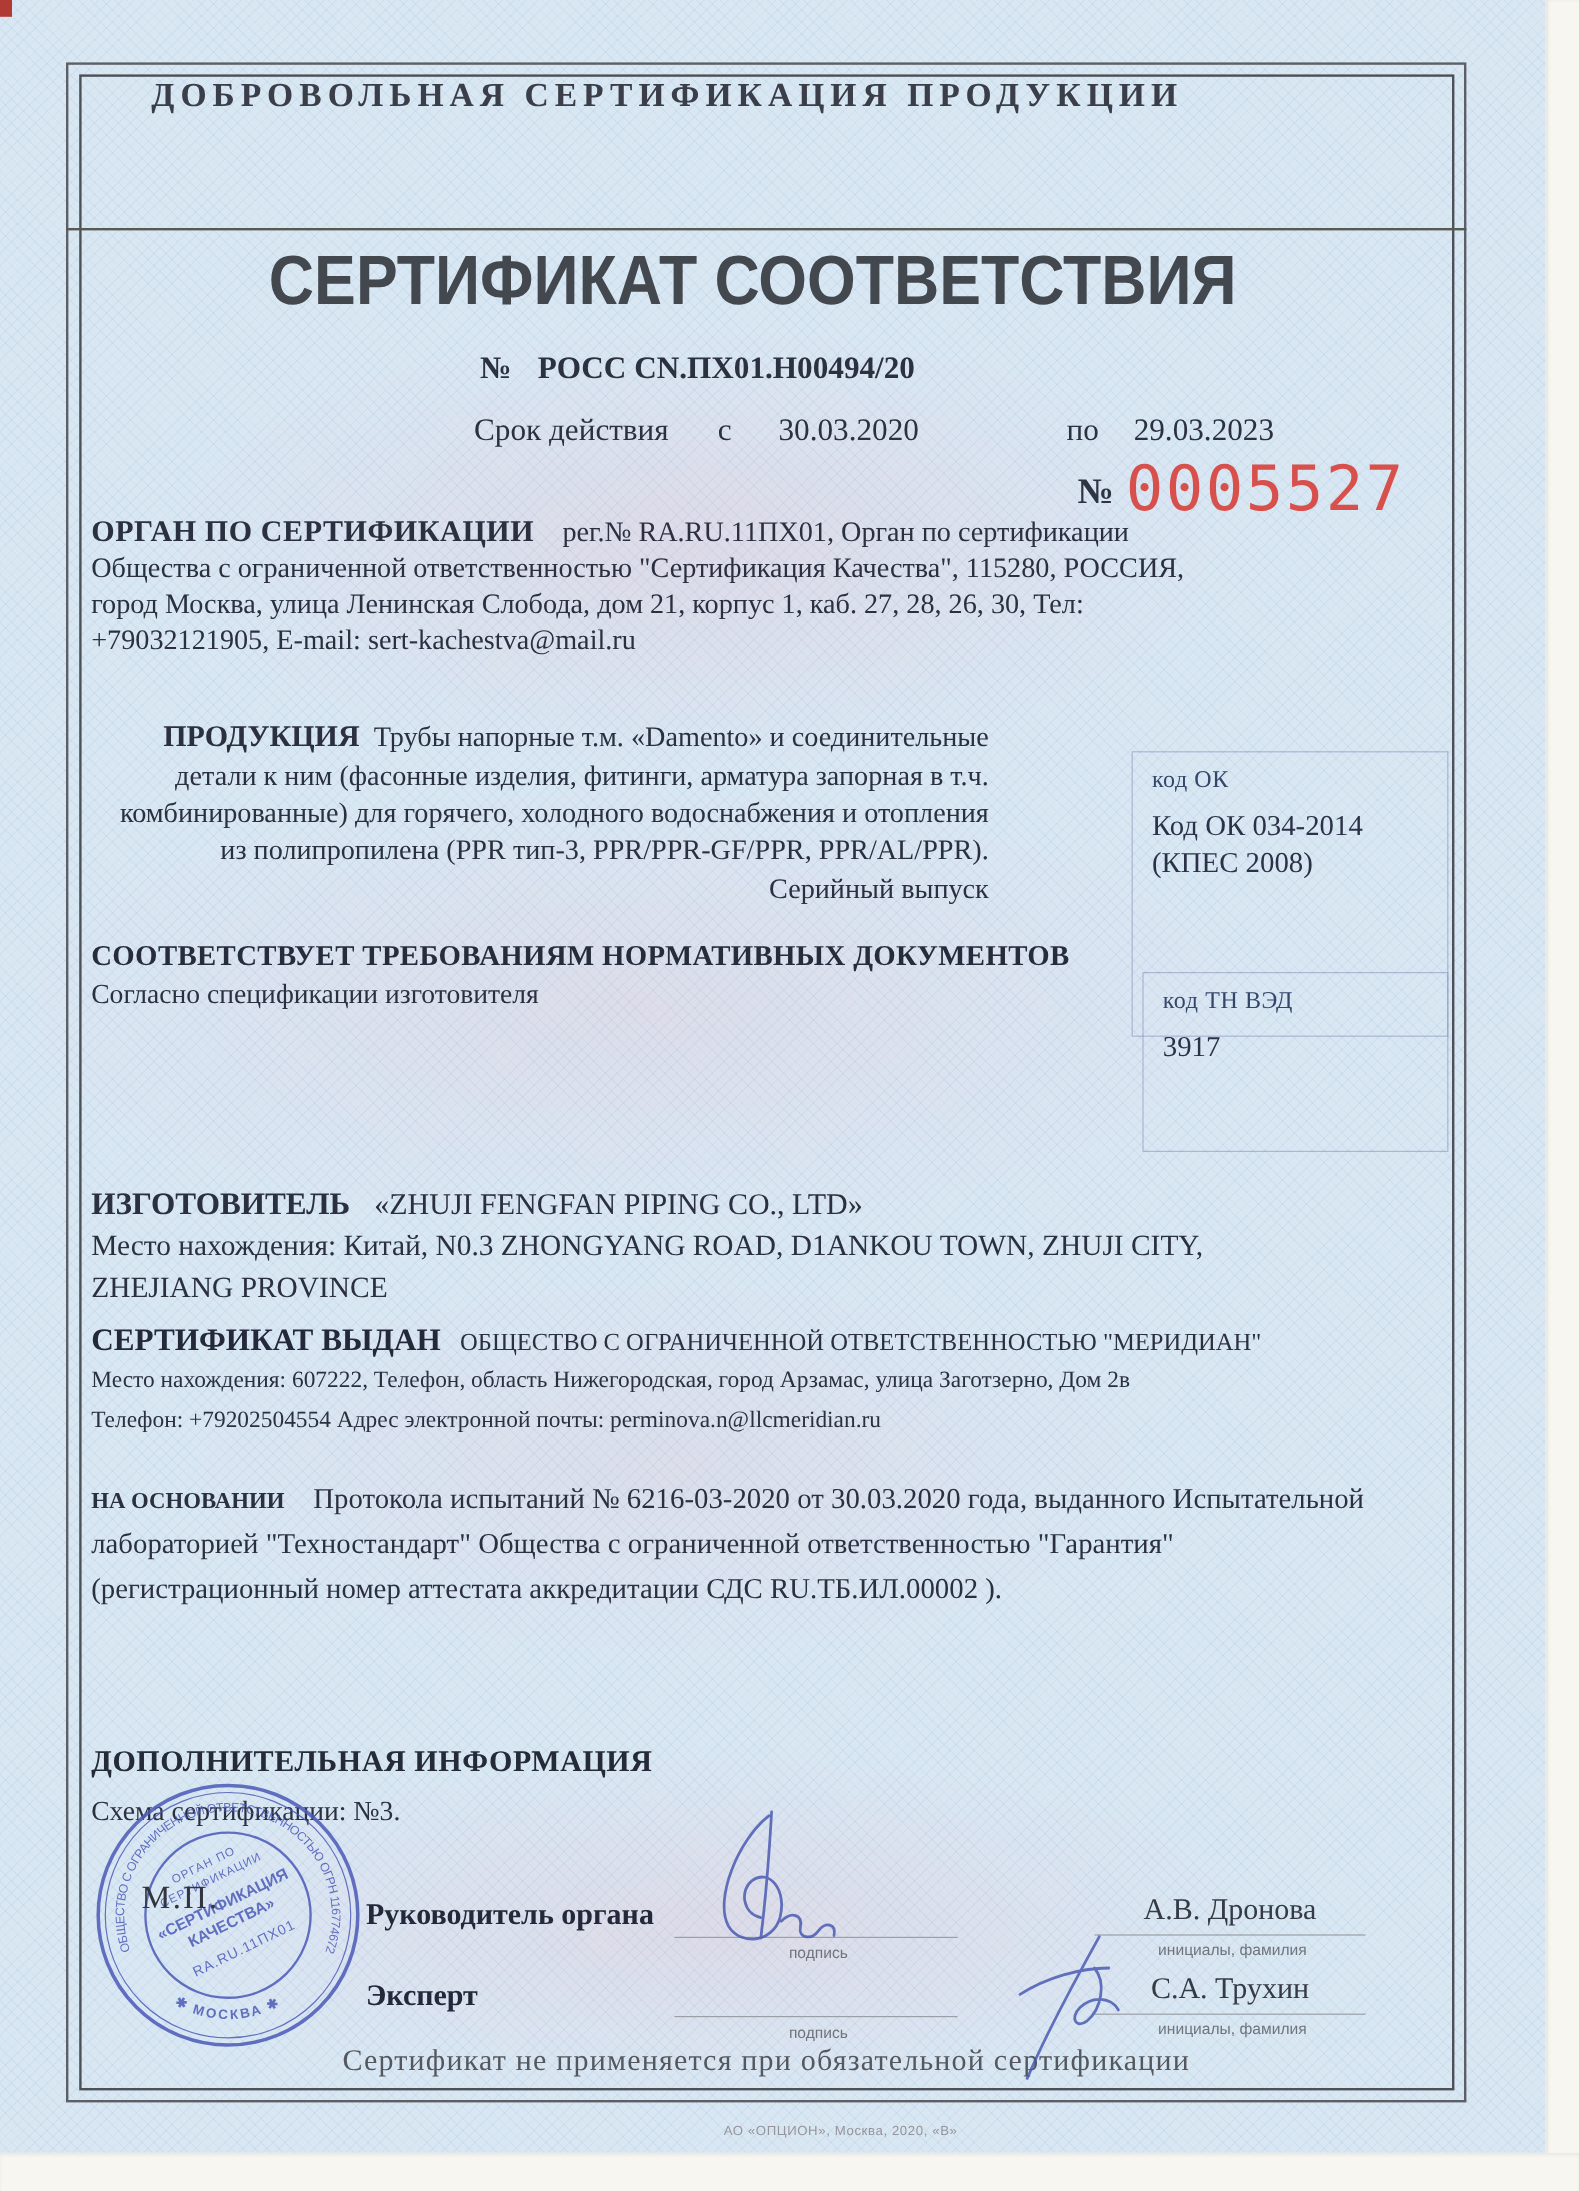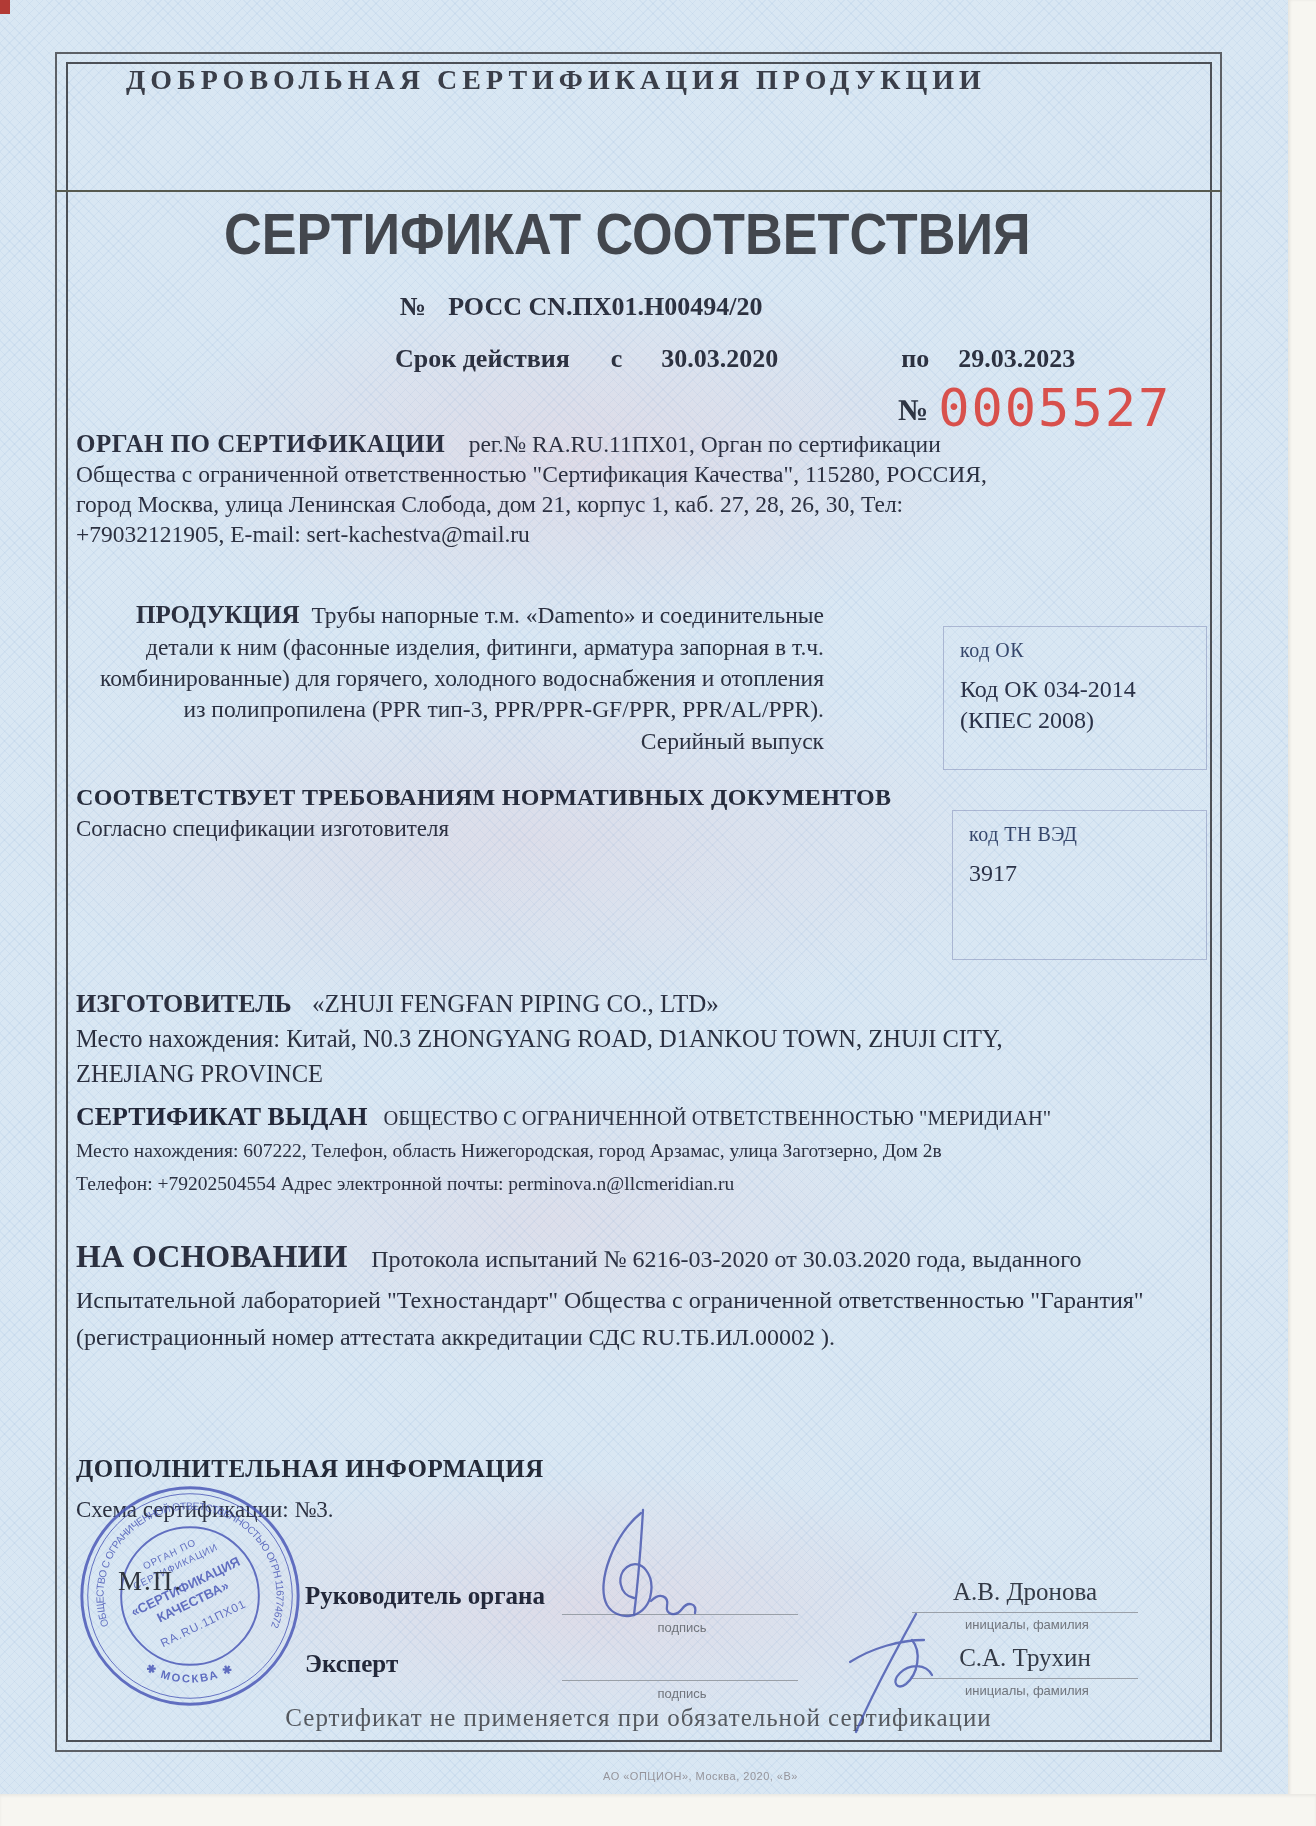--- a/index.html
+++ b/index.html
@@ -23,51 +23,51 @@
     left:67px;top:64px;width:1143px;text-align:center;padding-right:165px;box-sizing:border-box;
     font-weight:bold;font-size:28px;letter-spacing:5px;color:#3a3e49;
   }
   .main-title{
     left:67px;top:200px;width:1143px;text-align:center;padding-right:25px;box-sizing:border-box;
     font-family:"Liberation Sans","DejaVu Sans",sans-serif;font-weight:bold;font-size:58px;color:#43474e;
     transform:scaleX(.90);transform-origin:50% 50%;letter-spacing:0px;white-space:nowrap;
   }
   .no-line{left:400px;top:292px;font-weight:bold;font-size:26px;color:#2c3140;white-space:nowrap;}
   .no-line .gap{display:inline-block;width:22px;}
-  .srok{left:395px;top:344px;font-weight:bold;font-size:26px;color:#2c3140;white-space:nowrap;}
+  .srok{left:395px;top:344px;font-weight:normal;font-size:26px;color:#2c3140;white-space:nowrap;}
   .srok span{display:inline-block;}
   .blank-no{left:898px;top:378px;white-space:nowrap;}
   .blank-no .nsign{font-weight:bold;font-size:30px;color:#2d3444;vertical-align:6px;}
   .blank-no .digits{
     font-family:"DejaVu Sans Mono",monospace;font-size:52px;letter-spacing:2px;
     color:#d8504c;margin-left:10px;
   }
   .para{color:#2b3040;}
   .para .lbl{font-weight:bold;}
   .sec-organ{left:76px;top:428px;width:968px;font-size:23.5px;line-height:1.27;}
   .sec-organ .lbl{font-size:25px;letter-spacing:.5px;}
   .sec-prod{left:76px;top:598px;width:748px;font-size:23.5px;line-height:1.34;text-align:right;}
   .sec-prod .lbl{font-size:25px;}
   .code-box{border:1px solid rgba(126,136,180,.5);box-sizing:border-box;padding:12px 16px;}
-  .box-ok{left:943px;top:626px;width:264px;height:144px;}
+  .box-ok{left:943px;top:626px;width:264px;height:238px;}
   .box-tn{left:952px;top:810px;width:255px;height:150px;}
   .code-box .code-lbl{font-size:20px;color:#35466b;letter-spacing:.5px;}
   .code-box .code-val{font-size:24px;color:#2b3248;margin-top:12px;line-height:1.3;}
   .sec-conf{left:76px;top:784px;width:860px;}
   .sec-conf .lbl{font-size:24px;letter-spacing:.3px;color:#262c3c;}
   .sec-conf .txt{font-size:23px;margin-top:5px;}
   .sec-manu{left:76px;top:986px;width:1010px;font-size:24.5px;line-height:1.4;}
   .sec-manu .lbl{font-size:26px;margin-right:14px;}
   .sec-manu .name{font-size:25px;}
   .sec-issued{left:76px;top:1102px;width:1105px;}
   .sec-issued .lbl{font-size:26px;margin-right:12px;color:#23283a;}
   .sec-issued .name{font-size:20.5px;}
   .sec-issued .small{font-size:19.5px;line-height:1.5;margin-top:4px;}
   .sec-basis{left:76px;top:1232px;width:1095px;font-size:24px;line-height:1.56;}
-  .sec-basis .lbl{font-size:32px;margin-right:18px;}
+  .sec-basis .lbl{font-size:19px;margin-right:18px;}
   .sec-add{left:76px;top:1455px;width:700px;}
   .sec-add .lbl{font-size:25px;letter-spacing:.5px;color:#242a38;}
   .sec-add .txt{font-size:23px;margin-top:14px;}
   .mp{left:118px;top:1566px;font-size:27px;color:#30353f;letter-spacing:2px;z-index:5;}
   .role{font-weight:bold;font-size:25px;color:#23283a;white-space:nowrap;}
   .sig-line{border-bottom:1.5px solid #9aa0a8;}
   .caption{font-family:"Liberation Sans","DejaVu Sans",sans-serif;font-size:13px;color:#70747c;text-align:center;}
   .sig-name{font-size:25px;color:#343a46;text-align:center;white-space:nowrap;}
   .disclaimer{left:67px;top:1704px;width:1143px;text-align:center;font-size:25px;color:#54585e;letter-spacing:1px;}
   .print-info{left:0;top:1770px;width:1316px;text-align:center;padding-left:85px;box-sizing:border-box;

